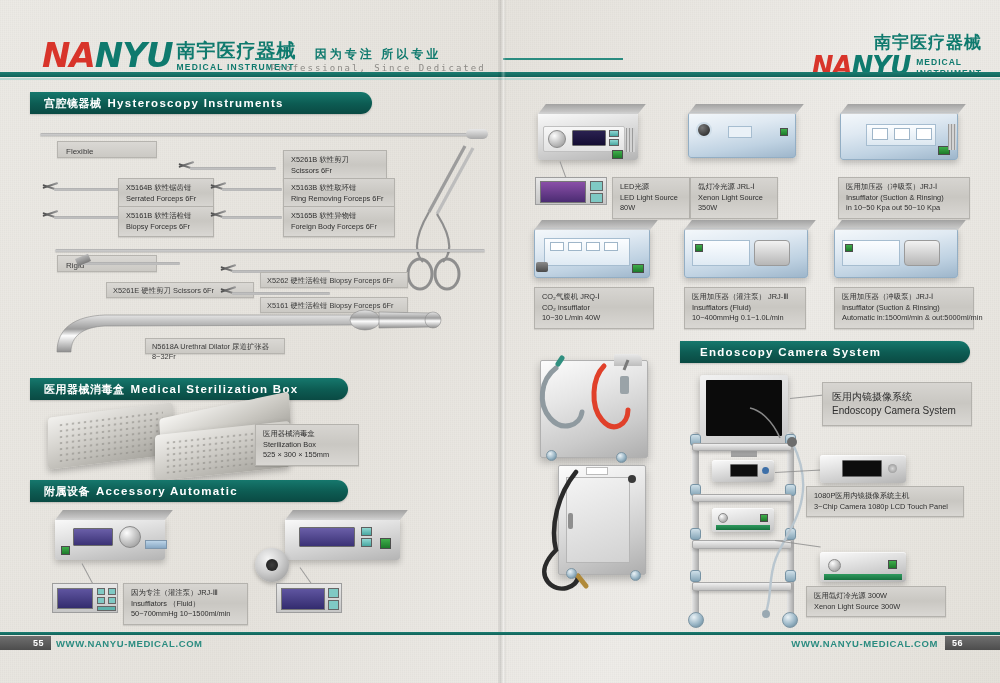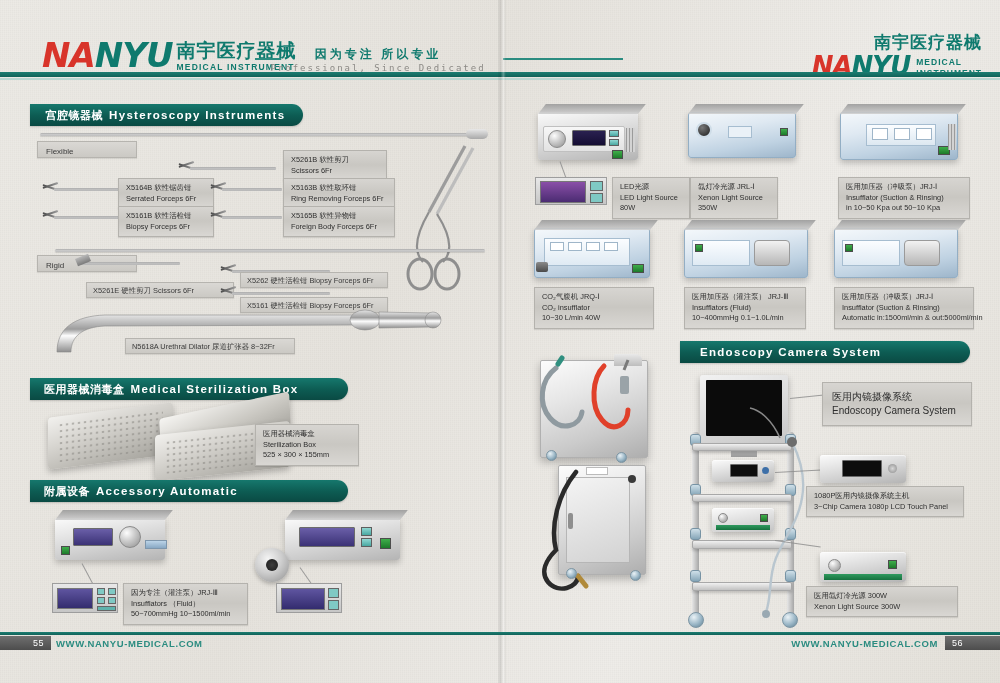--- a/index.html
+++ b/index.html
@@ -70,20 +70,21 @@
     box-shadow:0 1px 1px rgba(0,0,0,.10);
   }
   .cap .l { display:block; white-space:nowrap; }
   .cap .cn { font-size:7.4px; }
   .plain {
     position:absolute;
     background:linear-gradient(180deg,#dad8d4,#cbc9c4);
     border:1px solid #b6b4af;
     font-size:8px; color:#3a3a3a; padding:5px 8px;
     box-shadow:0 1px 1px rgba(0,0,0,.08);
+    margin-left:20px;
   }
 
   
   .shaft {
     position:absolute; height:2.5px;
     background:linear-gradient(180deg,#c9c9c9,#8d8d8d 45%,#f0f0f0 55%,#9a9a9a);
     border-radius:1px;
   }
   .longrod { position:absolute; height:3px;
     background:linear-gradient(180deg,#d5d5d5,#8a8a8a 40%,#fafafa 58%,#9d9d9d);
@@ -161,21 +162,21 @@
     background:linear-gradient(160deg,#fcfcfc 0%,#e6e6e6 35%,#cbcbcb 70%,#aeaeae 100%);
     box-shadow:0 4px 8px rgba(0,0,0,.25); border:1px solid #b0b0b0;}
 
   
   .lead { position:absolute; background:#8e8e8e; height:1px; transform-origin:left center; opacity:.85;}
 
   
   .footer-rule { position:absolute; left:0; width:1000px; height:3px; background:linear-gradient(180deg,#1d7d72,#0f6258);}
   .pagenum {
     position:absolute; background:linear-gradient(180deg,#6f6f6f,#4d4d4d);
-    color:#fff; font-size:9px; font-weight:400; padding:2px 7px; letter-spacing:.5px;
+    color:#fff; font-size:9px; font-weight:700; padding:2px 7px; letter-spacing:.5px;
   }
   .weburl { position:absolute; font-size:9.5px; font-weight:700; color:#2b8c80; letter-spacing:.6px;}
   .pagebar { position:absolute; height:14px; background:linear-gradient(180deg,#6f6f6f,#4d4d4d);}
 </style>
 </head>
 <body>
 
 <div class="page">
 
   <div class="header">
@@ -201,21 +202,21 @@
           <div>INSTRUMENT</div>
         </div>
       </div>
     </div>
     <div class="hdr-rule"></div>
     <div class="hdr-rule2"></div>
   </div>
 
   <div class="spine"></div>
 
-  <div class="pill" style="left:30px; top:104px; width:273px;justify-content:center;">
+  <div class="pill" style="left:30px; top:92px; width:342px;">
     <span class="cn">宫腔镜器械</span>
     <span class="en">Hysteroscopy Instruments</span>
   </div>
 
   <div class="longrod" style="left:40px; top:133px; width:440px;"></div>
   <div style="position:absolute;left:466px;top:129px;width:22px;height:10px;border-radius:5px;background:linear-gradient(180deg,#e8e8e8,#a9a9a9);"></div>
 
   <div class="plain" style="left:37px; top:141px; width:100px; height:17px; font-size:8px;">Flexible</div>
 
   <div class="forceps-head" style="left:178px; top:160px;"></div>
@@ -286,21 +287,21 @@
           <stop offset="38%" stop-color="#9d9d9d"></stop>
         <stop offset="56%" stop-color="#fdfdfd"></stop>
           <stop offset="100%" stop-color="#8f8f8f"></stop>
       </linearGradient>
     </defs>
     <path d="M22 52 C22 28 40 16 70 15 L318 15 L318 25 L70 26 C48 27 36 36 36 52 Z" fill="url(#steelg)" stroke="#8a8a8a" stroke-width="0.6"></path>
     <ellipse cx="330" cy="20" rx="15" ry="10" fill="url(#steelg)" stroke="#8a8a8a" stroke-width="0.6"></ellipse>
     <path d="M344 12 L395 13 L396 27 L344 28 Z" fill="url(#steelg)" stroke="#8a8a8a" stroke-width="0.6"></path>
     <ellipse cx="398" cy="20" rx="8" ry="8" fill="url(#steelg)" stroke="#8a8a8a" stroke-width="0.6"></ellipse>
   </svg>
-  <div class="plain" style="left:125px; top:338px; width:170px; height:16px; font-size:7.4px; padding:3px 6px;">N5618A Urethral Dilator 尿道扩张器 8~32Fr</div>
+  <div class="plain" style="left:125px; top:338px; width:140px; height:16px; font-size:7.4px; padding:3px 6px;">N5618A Urethral Dilator 尿道扩张器 8~32Fr</div>
 
   <div class="pill" style="left:30px; top:378px; width:318px;">
     <span class="cn">医用器械消毒盒</span>
     <span class="en">Medical Sterilization Box</span>
   </div>
 
   <div class="sterbox" style="left:48px; top:410px; width:125px; height:52px; transform:skewY(-7deg);">
     <div class="lid"></div>
       <div class="perf"></div>
   </div>
@@ -529,21 +530,21 @@
     <span class="l">3~Chip Camera 1080p LCD Touch Panel</span>
   </div>
 
   <div class="lead" style="left:775px; top:540px; width:46px; transform:rotate(8deg);"></div>
   <div class="dev grey-dev" style="left:820px; top:552px; width:86px; height:30px;">
     <div class="body"></div>
     <div style="position:absolute;left:4px;bottom:2px;width:78px;height:6px;background:linear-gradient(180deg,#2f9a5f,#16713f);"></div>
     <div class="knob" style="left:8px; top:7px; width:13px; height:13px;"></div>
     <div class="greenbtn" style="left:68px; top:8px; width:9px; height:9px;"></div>
   </div>
-  <div class="cap" style="left:806px; top:586px; width:152px;">
+  <div class="cap" style="left:806px; top:586px; width:140px;">
     <span class="l cn">医用氙灯冷光源 300W</span>
     <span class="l">Xenon Light Source 300W</span>
   </div>
 
   <div class="machine" style="left:540px; top:360px; width:108px; height:98px;">
     <div class="cab"></div>
     <div style="position:absolute;left:74px;top:-6px;width:28px;height:12px;background:linear-gradient(180deg,#e9e9e9,#bdbdbd);border-radius:2px 6px 0 0;"></div>
     <div class="vent" style="right:6px; top:12px; width:10px; height:30px;"></div>
   </div>
   <svg style="position:absolute;left:528px;top:352px;width:130px;height:115px">

